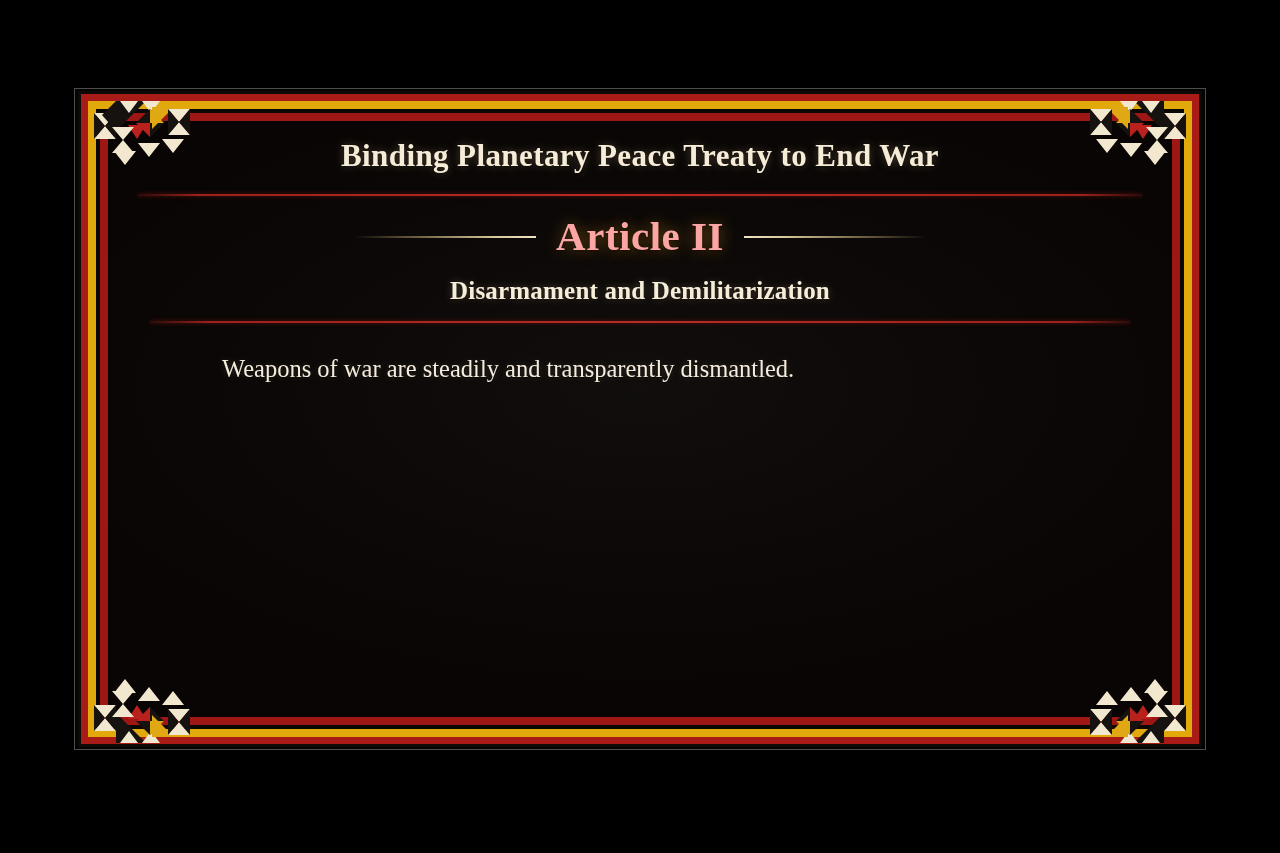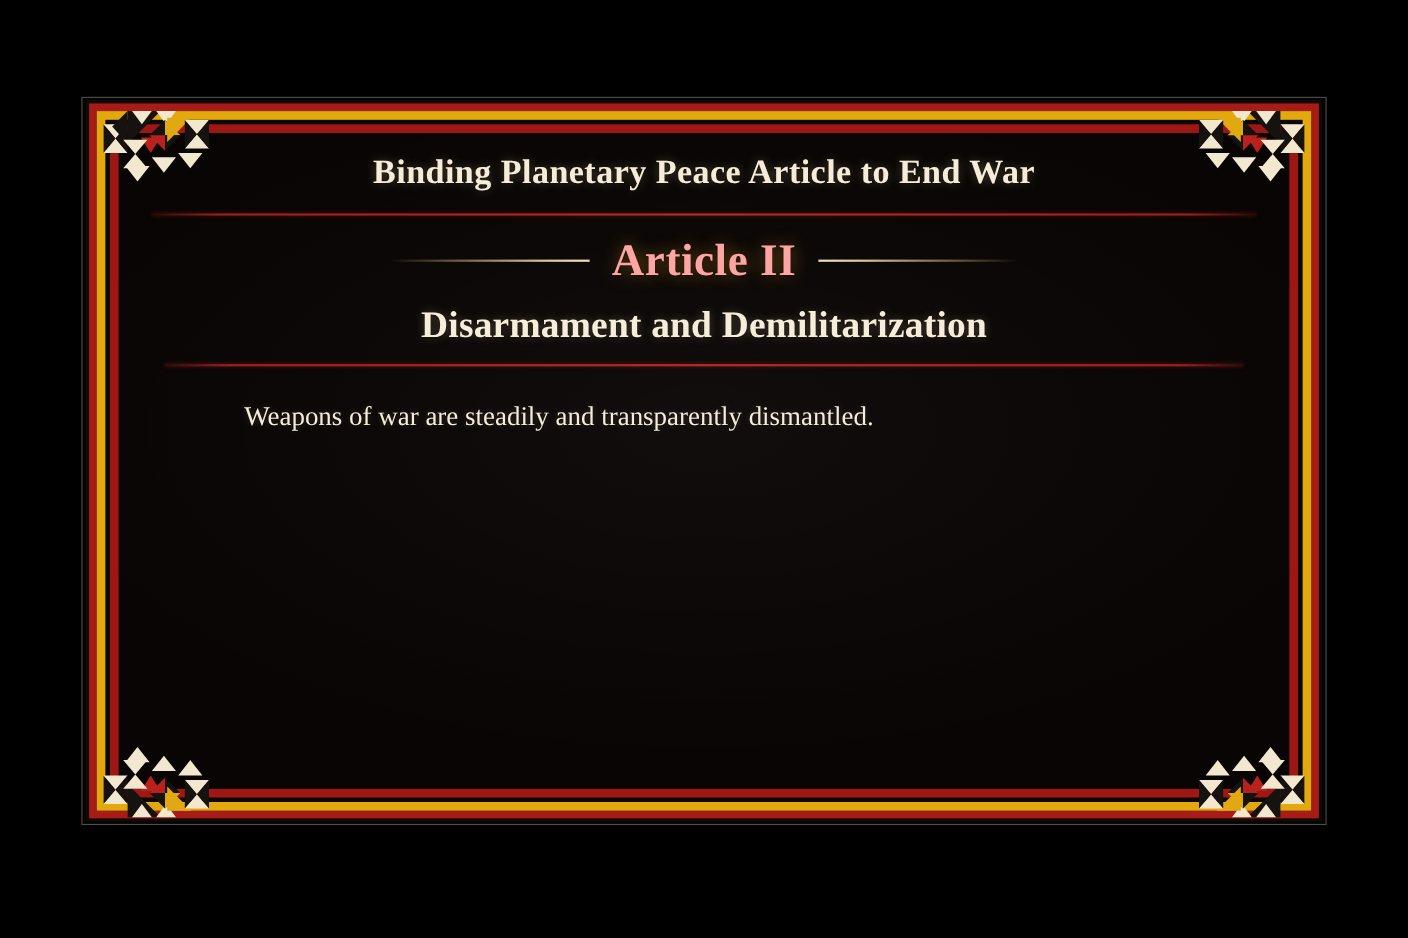--- a/index.html
+++ b/index.html
@@ -197,21 +197,21 @@
     font-weight: 700;
     letter-spacing: 0.5px;
     line-height: 1;
     white-space: nowrap;
     text-shadow: 0 0 16px rgba(240,160,30,0.45), 0 1px 2px rgba(0,0,0,0.9);
   }
 
   .subtitle {
     text-align: center;
     color: #f7eeda;
-    font-size: 34px;
+    font-size: 25px;
     font-weight: 700;
     letter-spacing: 0.2px;
     margin-top: 20px;
     text-shadow: 0 0 9px rgba(255,230,180,0.25), 0 1px 2px rgba(0,0,0,0.9);
     white-space: nowrap;
   }
 
   .body {
     margin: 26px 0 12px 0;
     padding: 0 86px 0 104px;
@@ -364,21 +364,21 @@
         <polygon points="96,10 96,36 85,23" fill="#151210"></polygon>
         <polygon points="44,44 66,44 55,58" fill="#f2e7cf"></polygon>
         <polygon points="68,40 90,40 79,54" fill="#f2e7cf"></polygon>
         <polygon points="20,52 42,52 31,66" fill="#f2e7cf"></polygon>
       </g>
     </svg>
   </div>
 
   <div class="content">
 
-    <div class="doc-title">Binding Planetary Peace Article to End War</div>
+    <div class="doc-title">Binding Planetary Peace Treaty to End War</div>
 
     <div class="rule-red"></div>
 
     <div class="article-row">
       <div class="article-rule left"></div>
       <div class="article-label">Article II</div>
       <div class="article-rule right"></div>
     </div>
 
     <div class="subtitle">Disarmament and Demilitarization</div>

